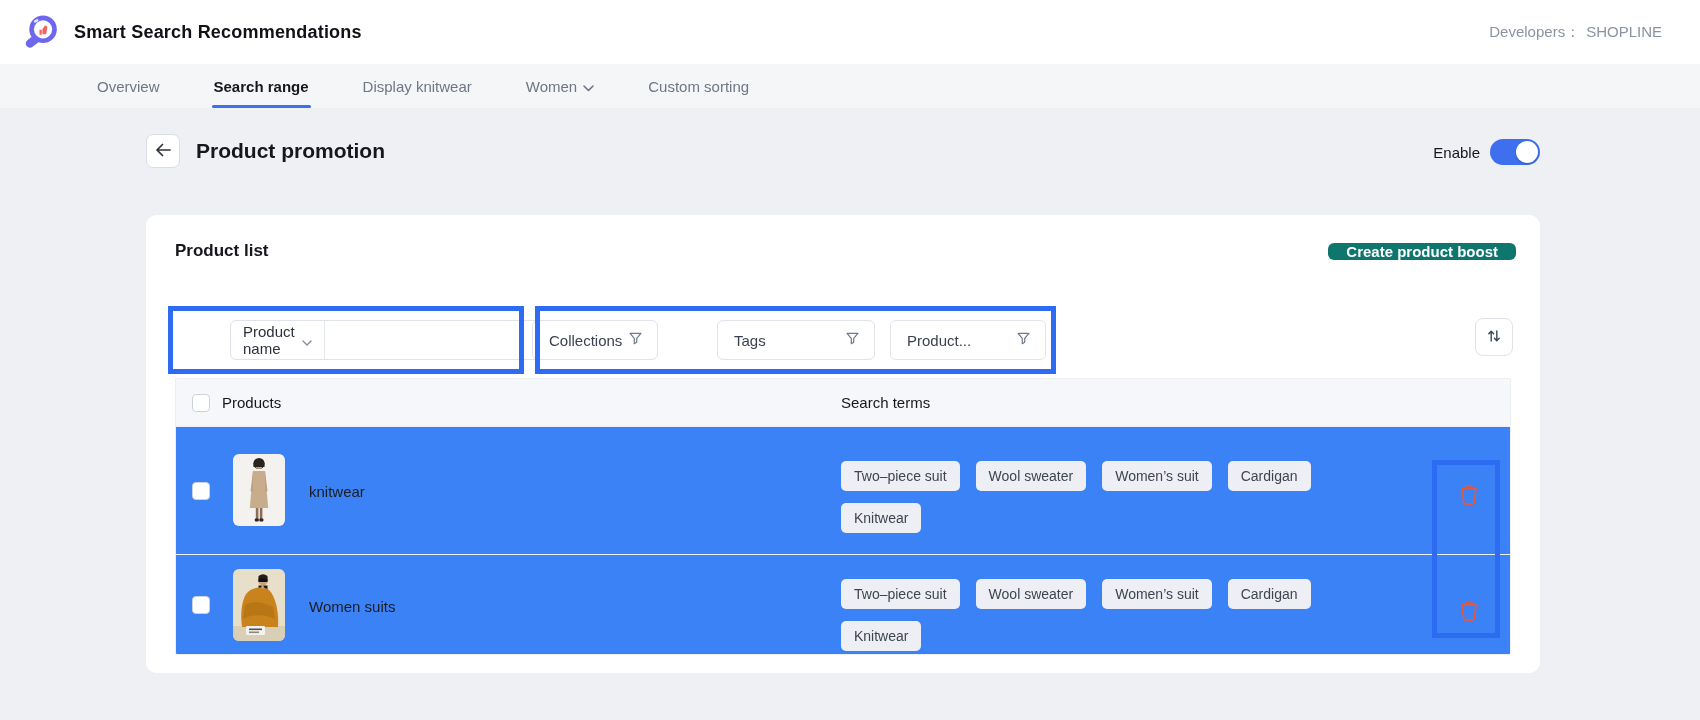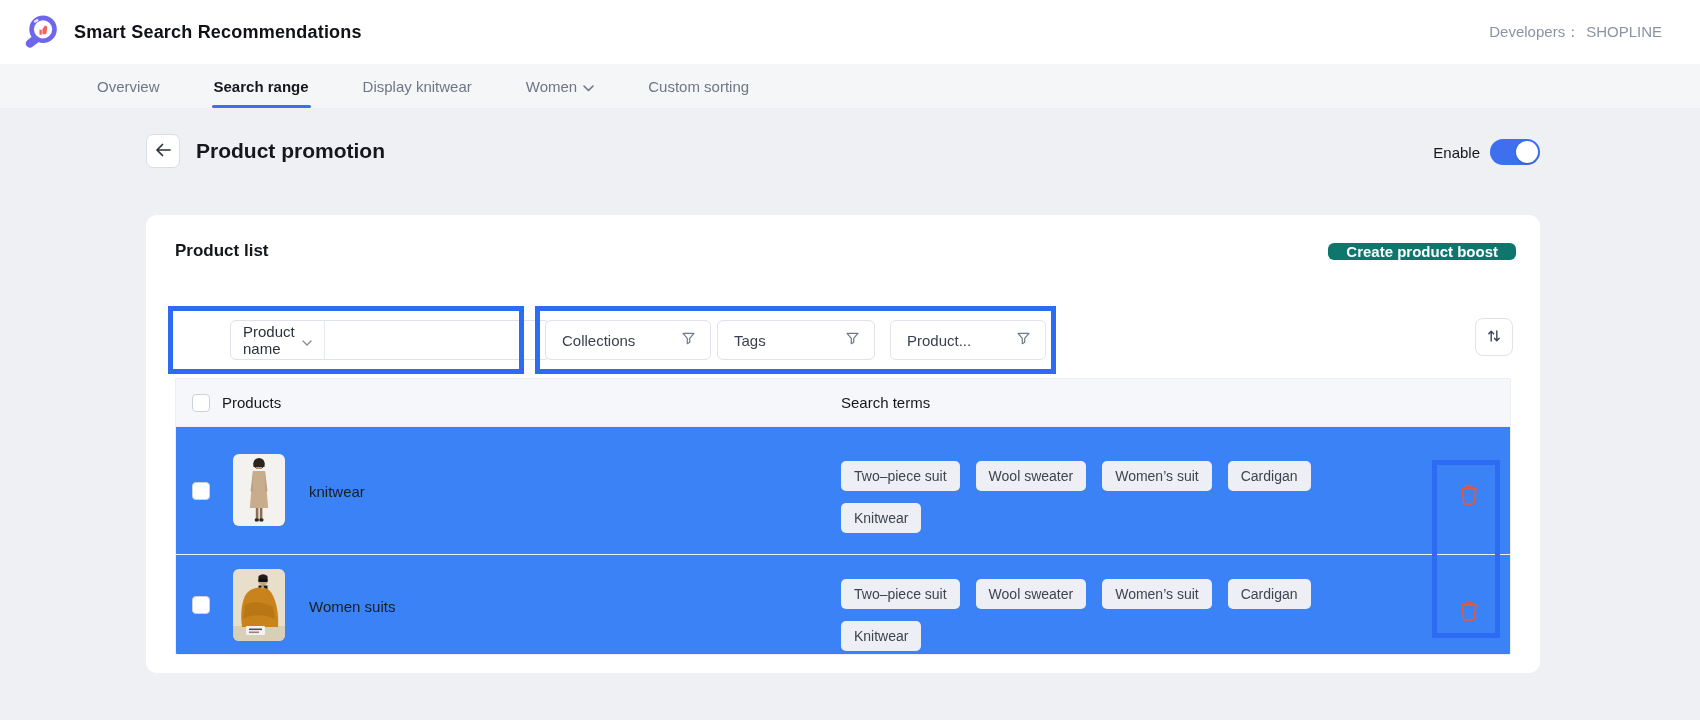--- a/index.html
+++ b/index.html
@@ -71,21 +71,21 @@
   .search-input-wrap { flex:1; display:flex; align-items:center; padding:0 12px; gap:8px; }
   .search-input {
     flex:1; border:none; outline:none; font-size:15px; min-width:0;
     font-family:inherit; color:#2c313c; background:transparent;
   }
   .filter-btn {
     position:absolute; top:105px; height:40px; background:#fff;
     border:1px solid #e0e3ea; border-radius:6px; display:flex; align-items:center;
     justify-content:space-between; padding:0 14px 0 16px; font-size:15px; color:#3b4150; cursor:pointer;
   }
-  .fb-collections { left:399px; width:166px;text-align:right; }
+  .fb-collections { left:386px; width:126px;text-align:right; }
   .fb-tags { left:571px; width:158px; }
   .fb-product { left:744px; width:156px; }
   .sort-btn {
     position:absolute; left:1329px; top:103px; width:38px; height:38px;
     background:#fff; border:1px solid #e0e3ea; border-radius:8px;
     display:flex; align-items:center; justify-content:center; cursor:pointer;
   }
   .table {
     position:absolute; left:29px; top:163px; width:1336px;
     border:1px solid #edeff3; border-radius:2px; background:#3b82f6;

